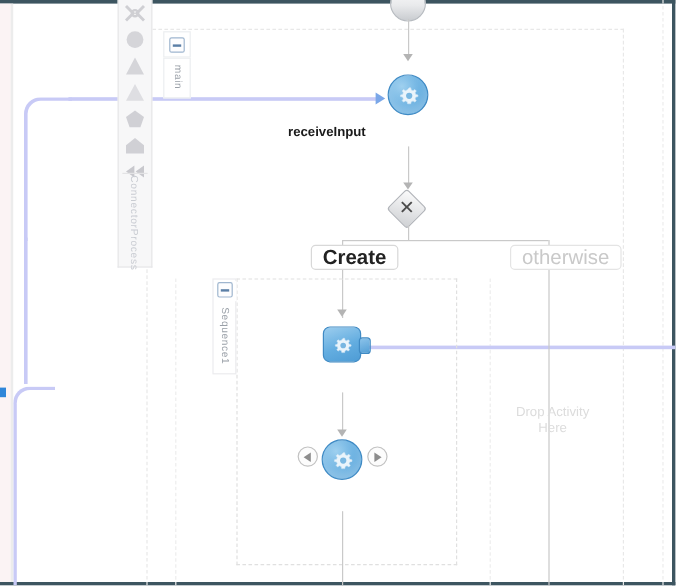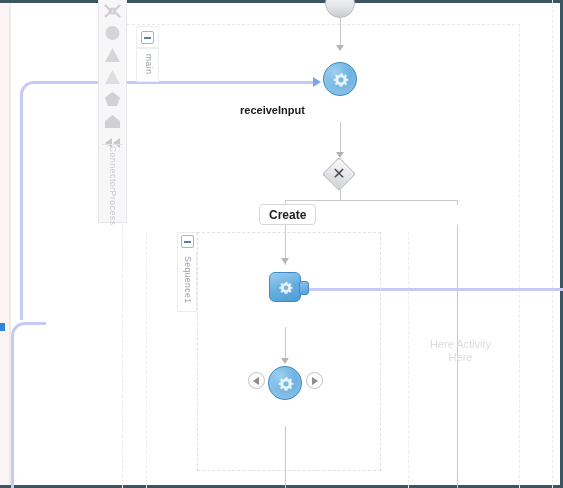--- a/index.html
+++ b/index.html
@@ -161,21 +161,21 @@
     position:absolute;font-size:11px;color:#1a1a1a;
     white-space:nowrap;font-family:"Liberation Sans",sans-serif;
   }
   .caption-bold{font-weight:600;}
 
   
   .pill{
     position:absolute;height:21px;box-sizing:border-box;border-radius:4px;
     background:#ffffff;border:1px solid #dedede;
     display:flex;align-items:center;justify-content:center;
-    font-size:12px;padding:0 9px;white-space:nowrap;
+    font-size:17px;padding:0 9px;white-space:nowrap;
   }
   .pill-active{color:#222;font-weight:600;border-color:#d8d8d8;}
   .pill-muted{color:#c9c9c9;border-color:#e4e4e4;font-weight:400;}
 
   
   .drop-text{
     position:absolute;text-align:center;font-size:11px;color:#dcdcdc;
     line-height:13px;white-space:nowrap;
   }
 </style>
@@ -282,20 +282,23 @@
   </div>
 
   <div class="vline" style="left:340px;top:188px;height:12px;"></div>
   <div class="hline" style="left:285px;top:200px;width:172px;"></div>
   <div class="vline" style="left:285px;top:200px;height:5px;"></div>
   <div class="vline" style="left:457px;top:200px;height:5px;"></div>
 
   <div class="pill pill-active" style="left:259px;top:204px;">
     <span>Create</span>
   </div>
+  <div class="pill pill-muted" style="left:425px;top:204px;">
+    <span>otherwise</span>
+  </div>
 
   <div class="vline" style="left:285px;top:225px;height:8px;"></div>
   <div class="vline" style="left:457px;top:225px;height:263px;"></div>
 
   <div class="seq-box"></div>
   <div class="seq-tab"></div>
   <div class="label-box" style="left:180px;top:234px;width:17px;height:17px;border:none;">
     <div class="collapse-btn" style="left:1px;top:1px;"></div>
   </div>
   <span class="vlabel" style="left:183px;top:256px;">Sequence1</span>
@@ -327,17 +330,17 @@
       </svg>
     </span>
   </div>
   <div class="nav-btn nav-right" style="left:306px;top:372px;">
     <span class="tri"></span>
   </div>
 
   <div class="vline" style="left:285px;top:426px;height:62px;"></div>
 
   <div class="drop-text" style="left:398px;top:338px;width:125px;">
-    <span>Here Activity</span><br>
+    <span>Drop Activity</span><br>
     <span>Here</span>
   </div>
 
 </div>
 
 </body></html>

